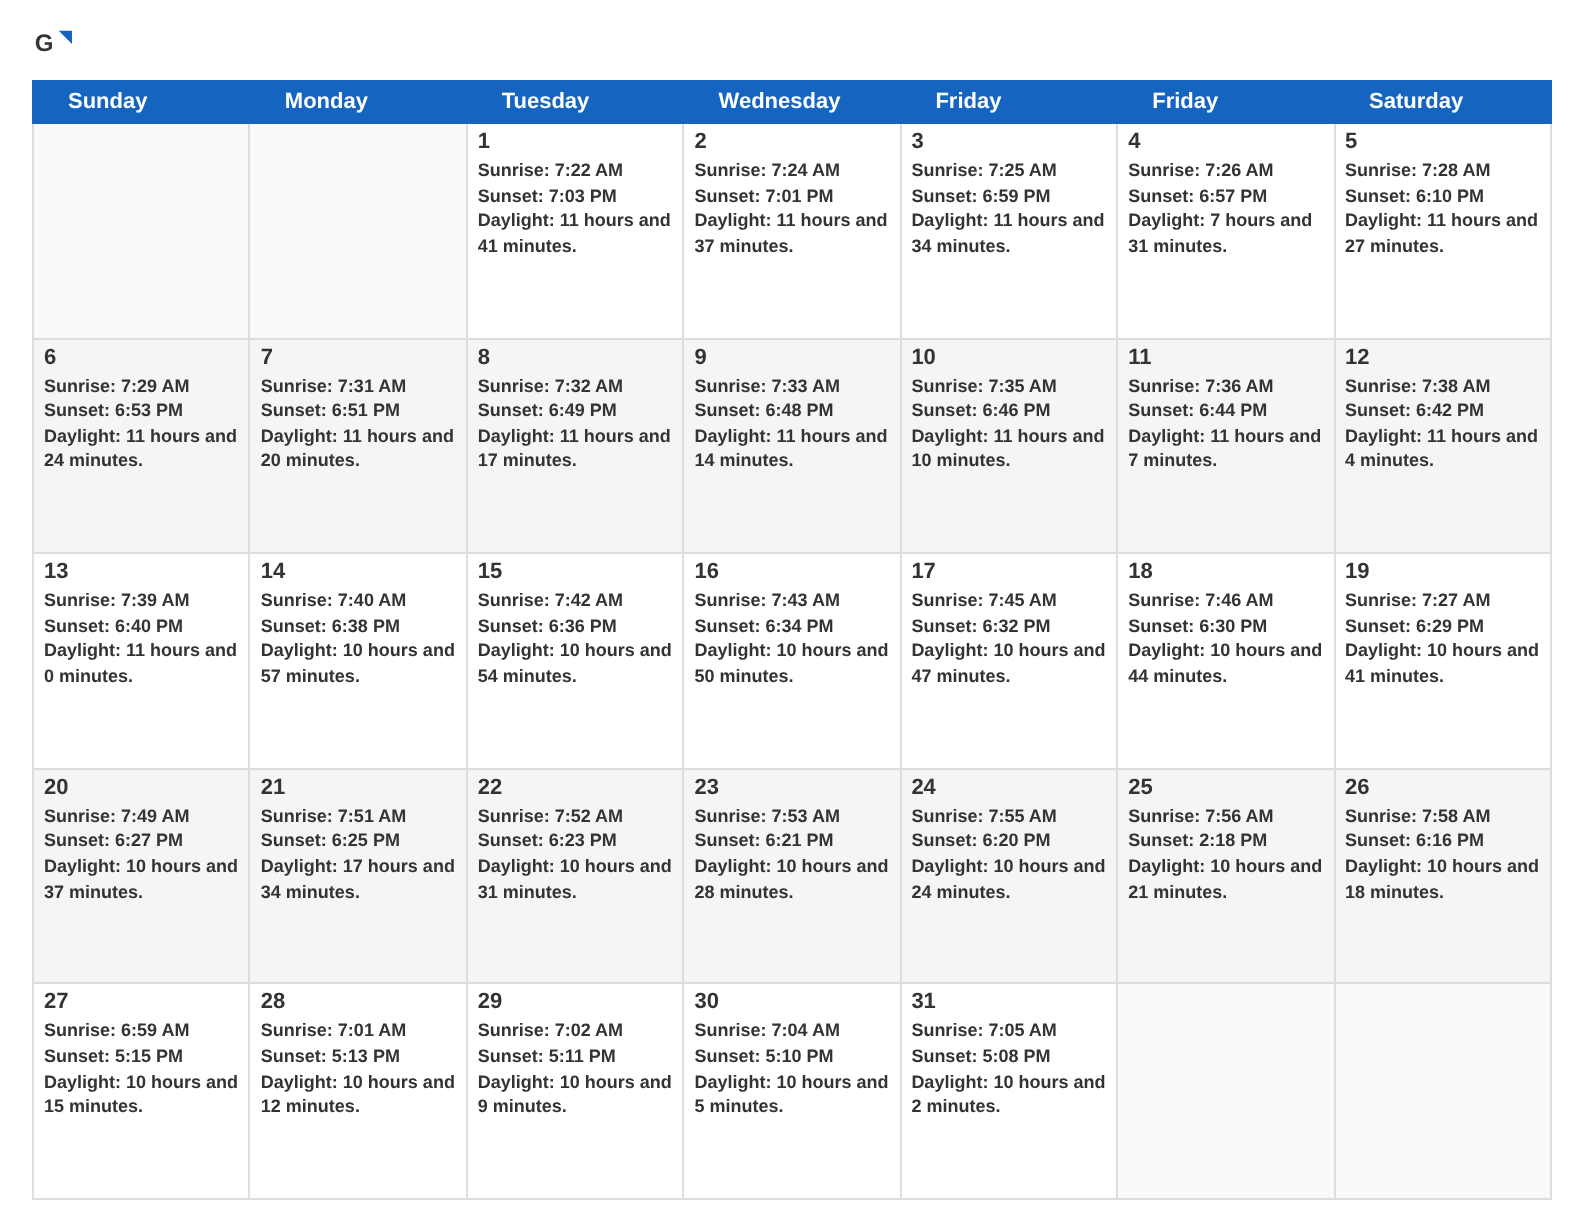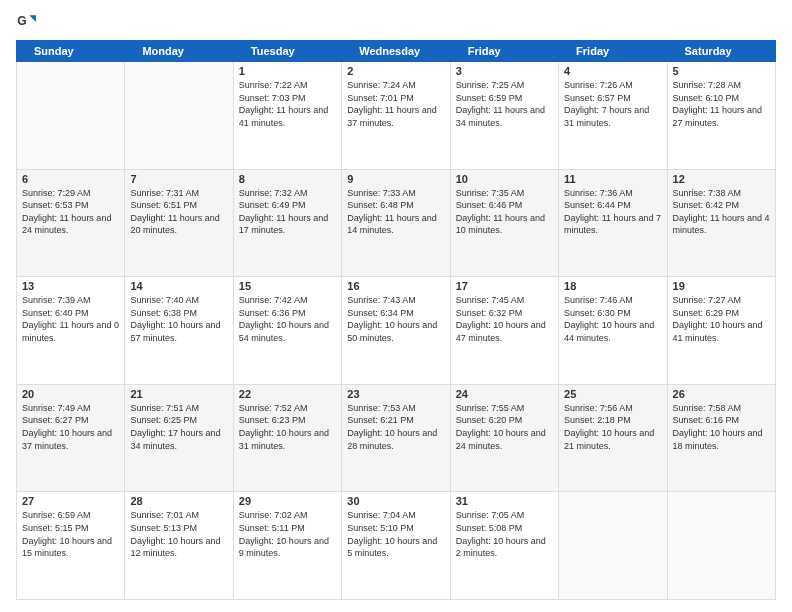--- a/index.html
+++ b/index.html
@@ -74,20 +74,21 @@
     .day-num {
       font-size: 11px;
       font-weight: bold;
       display: block;
       margin-bottom: 2px;
     }
     .day-info {
       font-size: 9px;
       line-height: 1.4;
       color: #333;
+      font-weight: bold;
     }
     .empty-cell {
       background: #f9f9f9 !important;
     }
   </style>
 </head>
 <body>
 
 <div class="page">
   <div class="header">

